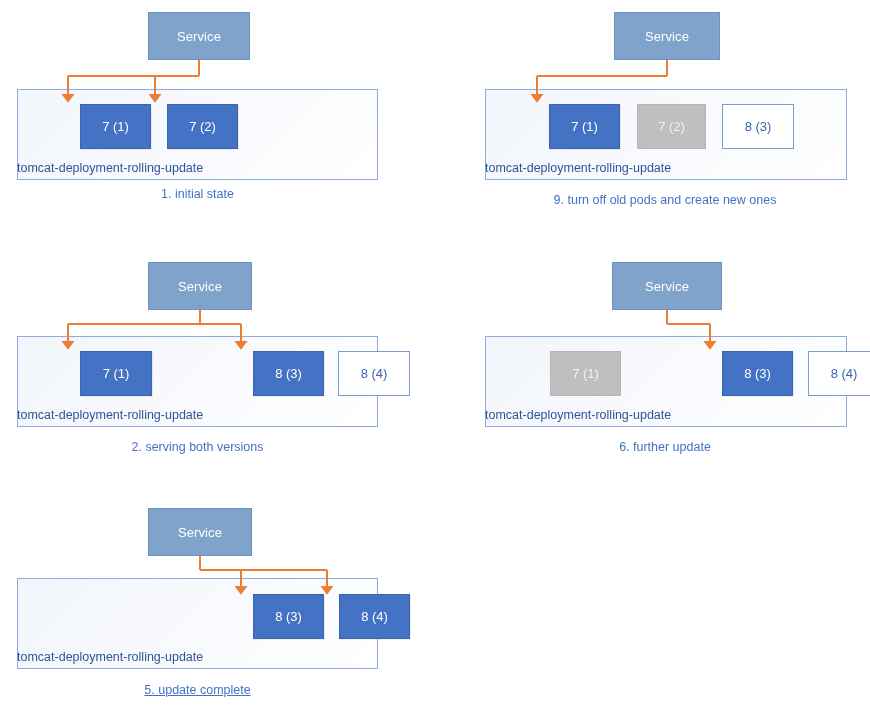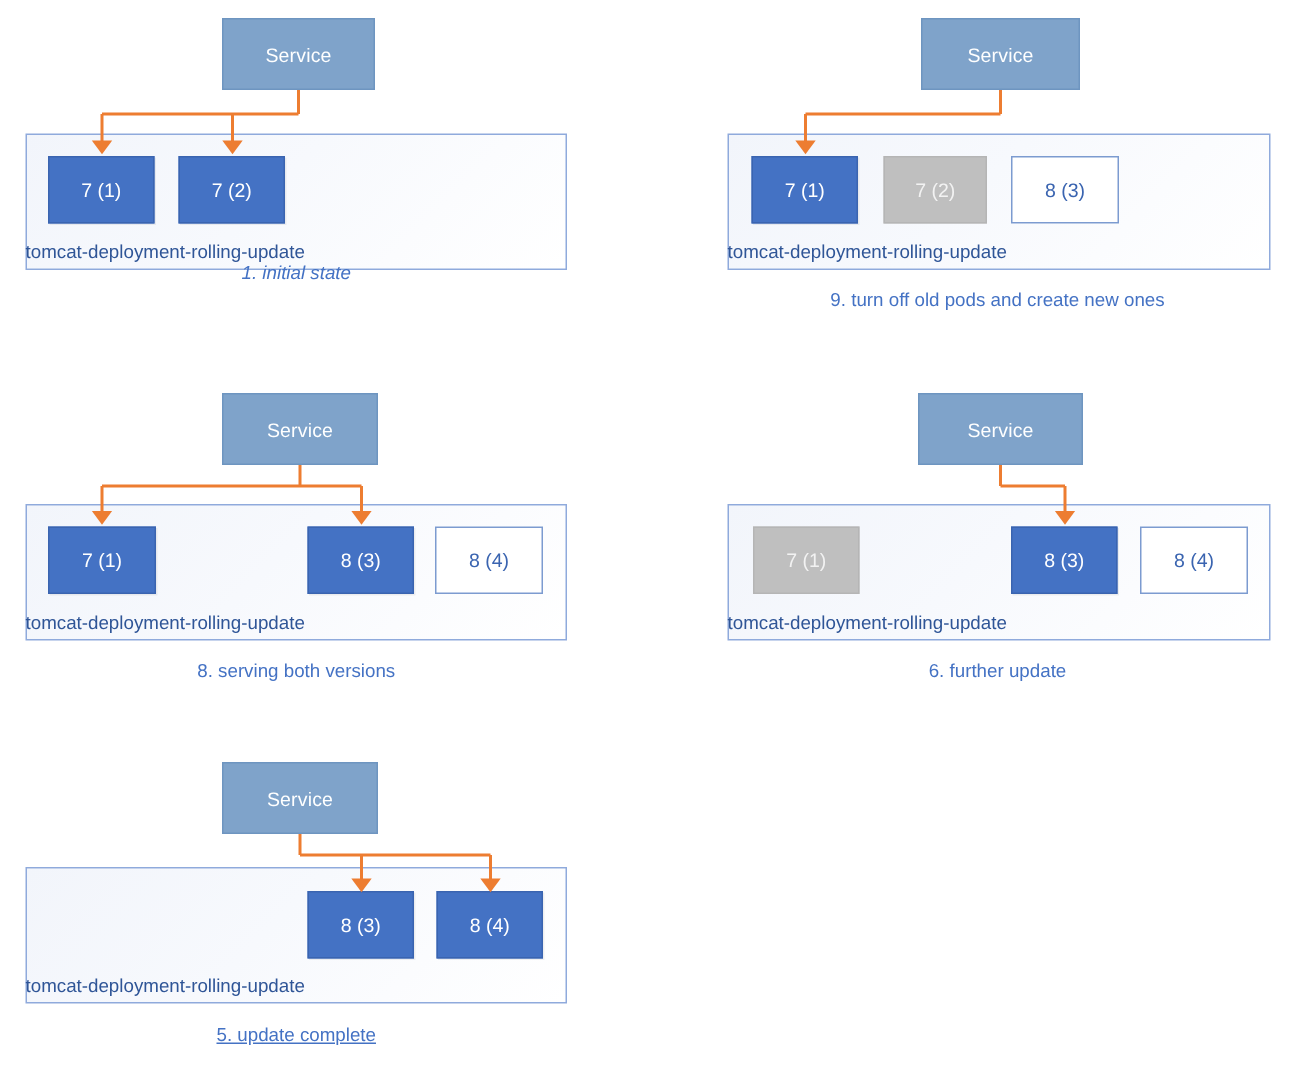--- a/index.html
+++ b/index.html
@@ -46,20 +46,21 @@
   }
 
   
   .pod{
     position:absolute;
     box-sizing:border-box;
     display:flex;
     align-items:center;
     justify-content:center;
     font-size:13px;
+    margin-left:48px;
   }
   .pod.blue{
     background:#4472C4;
     border:1px solid #3A64B0;
     color:#ffffff;
     box-shadow:1px 1px 0 rgba(0,0,0,.06);
   }
   .pod.gray{
     background:#BFBFBF;
     border:1px solid #B5B5B5;
@@ -91,21 +92,21 @@
   <div class="panel">
     <div class="service-box" style="left:148px;top:12px;width:102px;height:48px;">Service</div>
 
     <div class="deploy-box" style="left:17px;top:89px;width:361px;height:91px;"></div>
 
     <div class="pod blue" style="left:32px;top:104px;width:71px;height:45px;">7 (1)</div>
     <div class="pod blue" style="left:119px;top:104px;width:71px;height:45px;">7 (2)</div>
 
     <div class="deploy-label" style="left:17px;top:161px;width:361px;">tomcat-deployment-rolling-update</div>
 
-    <div class="caption" style="left:0px;top:175px;width:395px;font-style:italic;">1. initial state</div>
+    <div class="caption" style="left:0px;top:187px;width:395px;">1. initial state</div>
   </div>
 
   <div class="panel">
     <div class="service-box" style="left:614px;top:12px;width:106px;height:48px;">Service</div>
 
     <div class="deploy-box" style="left:485px;top:89px;width:362px;height:91px;"></div>
 
     <div class="pod blue" style="left:501px;top:104px;width:71px;height:45px;">7 (1)</div>
     <div class="pod gray" style="left:589px;top:104px;width:69px;height:45px;">7 (2)</div>
     <div class="pod white" style="left:674px;top:104px;width:72px;height:45px;">8 (3)</div>
@@ -119,21 +120,21 @@
     <div class="service-box" style="left:148px;top:262px;width:104px;height:48px;">Service</div>
 
     <div class="deploy-box" style="left:17px;top:336px;width:361px;height:91px;"></div>
 
     <div class="pod blue" style="left:32px;top:351px;width:72px;height:45px;">7 (1)</div>
     <div class="pod blue" style="left:205px;top:351px;width:71px;height:45px;">8 (3)</div>
     <div class="pod white" style="left:290px;top:351px;width:72px;height:45px;">8 (4)</div>
 
     <div class="deploy-label" style="left:17px;top:408px;width:361px;">tomcat-deployment-rolling-update</div>
 
-    <div class="caption" style="left:0px;top:440px;width:395px;">8. serving both versions</div>
+    <div class="caption" style="left:0px;top:440px;width:395px;">2. serving both versions</div>
   </div>
 
   <div class="panel">
     <div class="service-box" style="left:612px;top:262px;width:110px;height:48px;">Service</div>
 
     <div class="deploy-box" style="left:485px;top:336px;width:362px;height:91px;"></div>
 
     <div class="pod gray" style="left:502px;top:351px;width:71px;height:45px;">7 (1)</div>
     <div class="pod blue" style="left:674px;top:351px;width:71px;height:45px;">8 (3)</div>
     <div class="pod white" style="left:760px;top:351px;width:72px;height:45px;">8 (4)</div>

